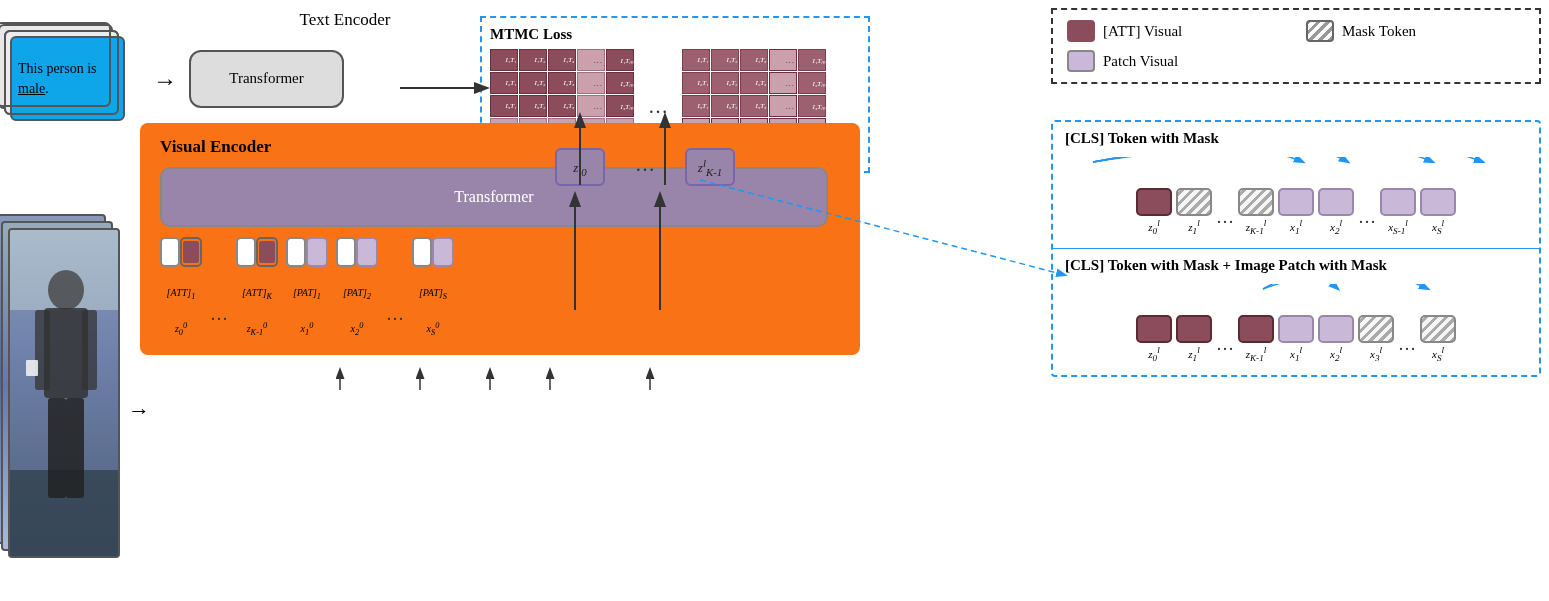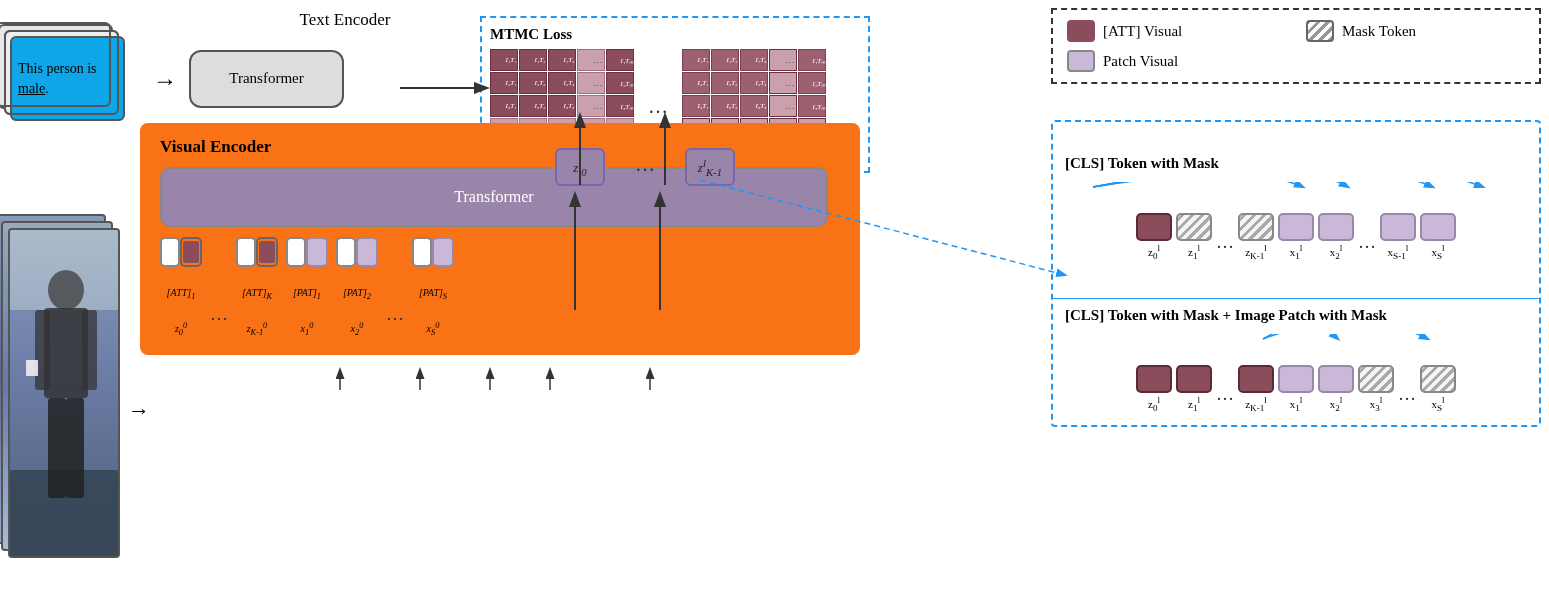--- a/index.html
+++ b/index.html
@@ -60,21 +60,20 @@
     
     .cls-container {
       position: absolute;
       top: 120px; right: 8px;
       width: 490px;
       border: 2px dashed #2196F3;
       border-radius: 4px;
     }
     .cls-section {
       padding: 8px 12px;
-      margin-top: 25px;
     }
     .cls-section-bottom {
       border-top: 1px solid #2196F3;
     }
     .cls-title {
       font-size: 15px;
       font-weight: bold;
       margin-bottom: 6px;
     }
     .token-row {
@@ -111,20 +110,21 @@
     }
     .token-patch {
       background: #C9B8D8;
       border-color: #9988aa;
     }
     .token-label {
       font-size: 11px;
       text-align: right;
       white-space: nowrap;
       font-family: 'Times New Roman', serif;
+      font-style: italic;
     }
     .dots {
       font-size: 18px;
       padding-bottom: 8px;
       color: #333;
     }
 
     
     .cls-svg {
       position: absolute;

